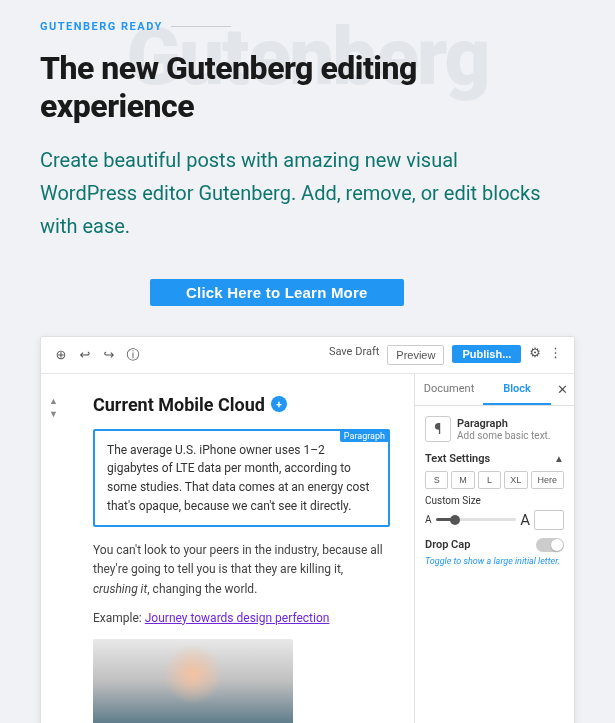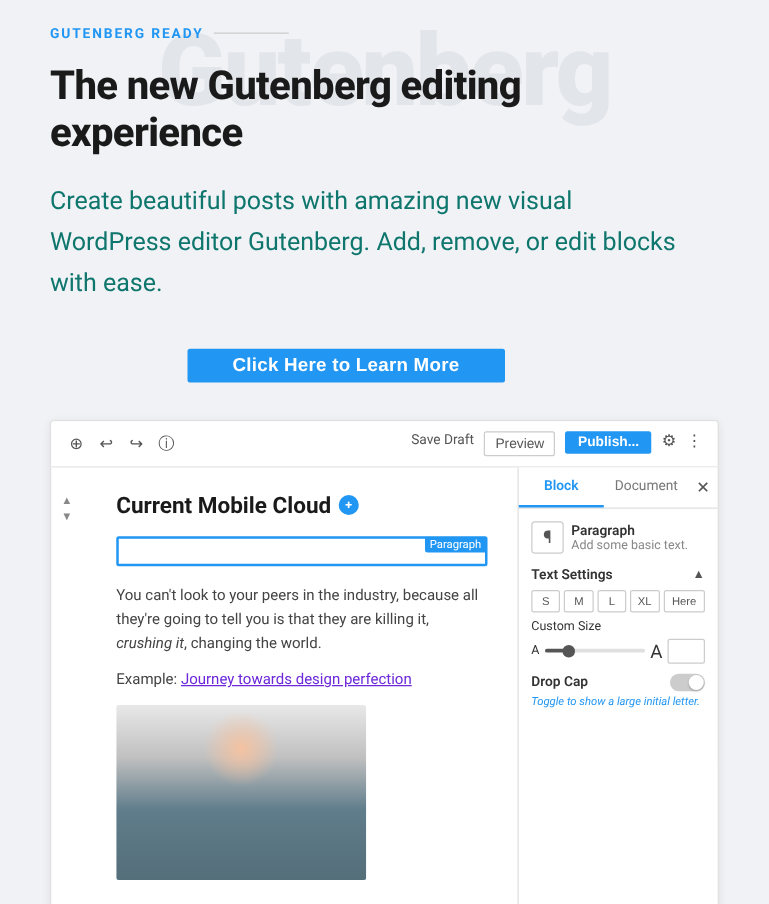--- a/index.html
+++ b/index.html
@@ -553,39 +553,40 @@
           <span class="block-arrow">▼</span>
         </div>
         <div class="editor-content-inner">
           <div class="article-title">
             <span>Current Mobile Cloud</span>
             <span class="title-plus">+</span>
           </div>
 
           <div class="paragraph-block">
             <span class="paragraph-tag">Paragraph</span>
+            <p class="paragraph-text">The average U.S. iPhone owner uses 1–2 gigabytes of LTE data per month, according to some studies. That data comes at an energy cost that's opaque, because we can't see it directly.</p>
           </div>
 
           <p class="regular-paragraph">You can't look to your peers in the industry, because all they're going to tell you is that they are killing it, <em>crushing it</em>, changing the world.</p>
 
           <p class="example-line">
             <span>Example:</span>
             <a href="#">Journey towards design perfection</a>
           </p>
 
           <div class="photo-block">
             <div class="photo-person"></div>
           </div>
         </div>
       </div>
 
       <div class="editor-panel">
         <div class="panel-tabs">
+          <div class="panel-tab">Document</div>
           <div class="panel-tab active">Block</div>
-          <div class="panel-tab">Document</div>
           <div class="panel-close-btn">✕</div>
         </div>
 
         <div class="panel-body">
           <div class="panel-block-type">
             <div class="block-icon">¶</div>
             <div class="block-type-info">
               <h4>Paragraph</h4>
               <p>Add some basic text.</p>
             </div>

